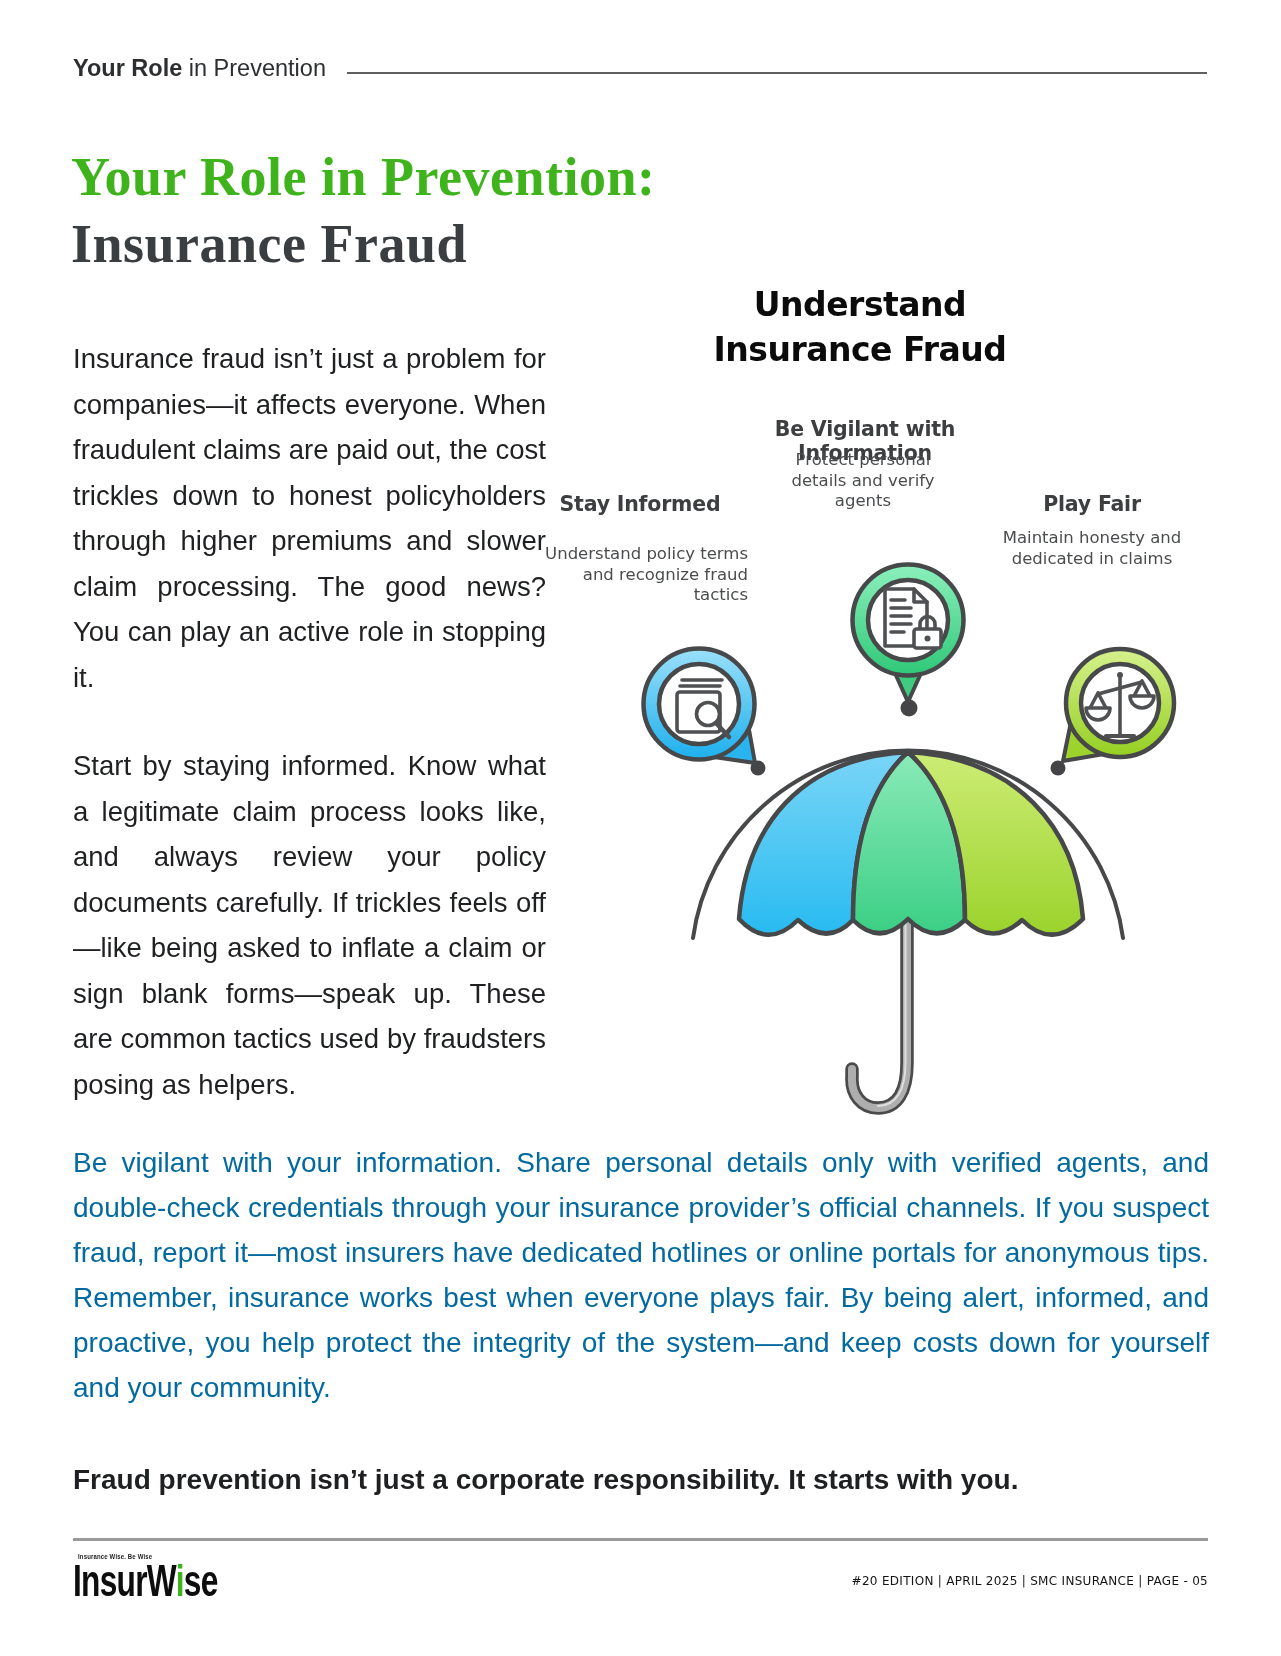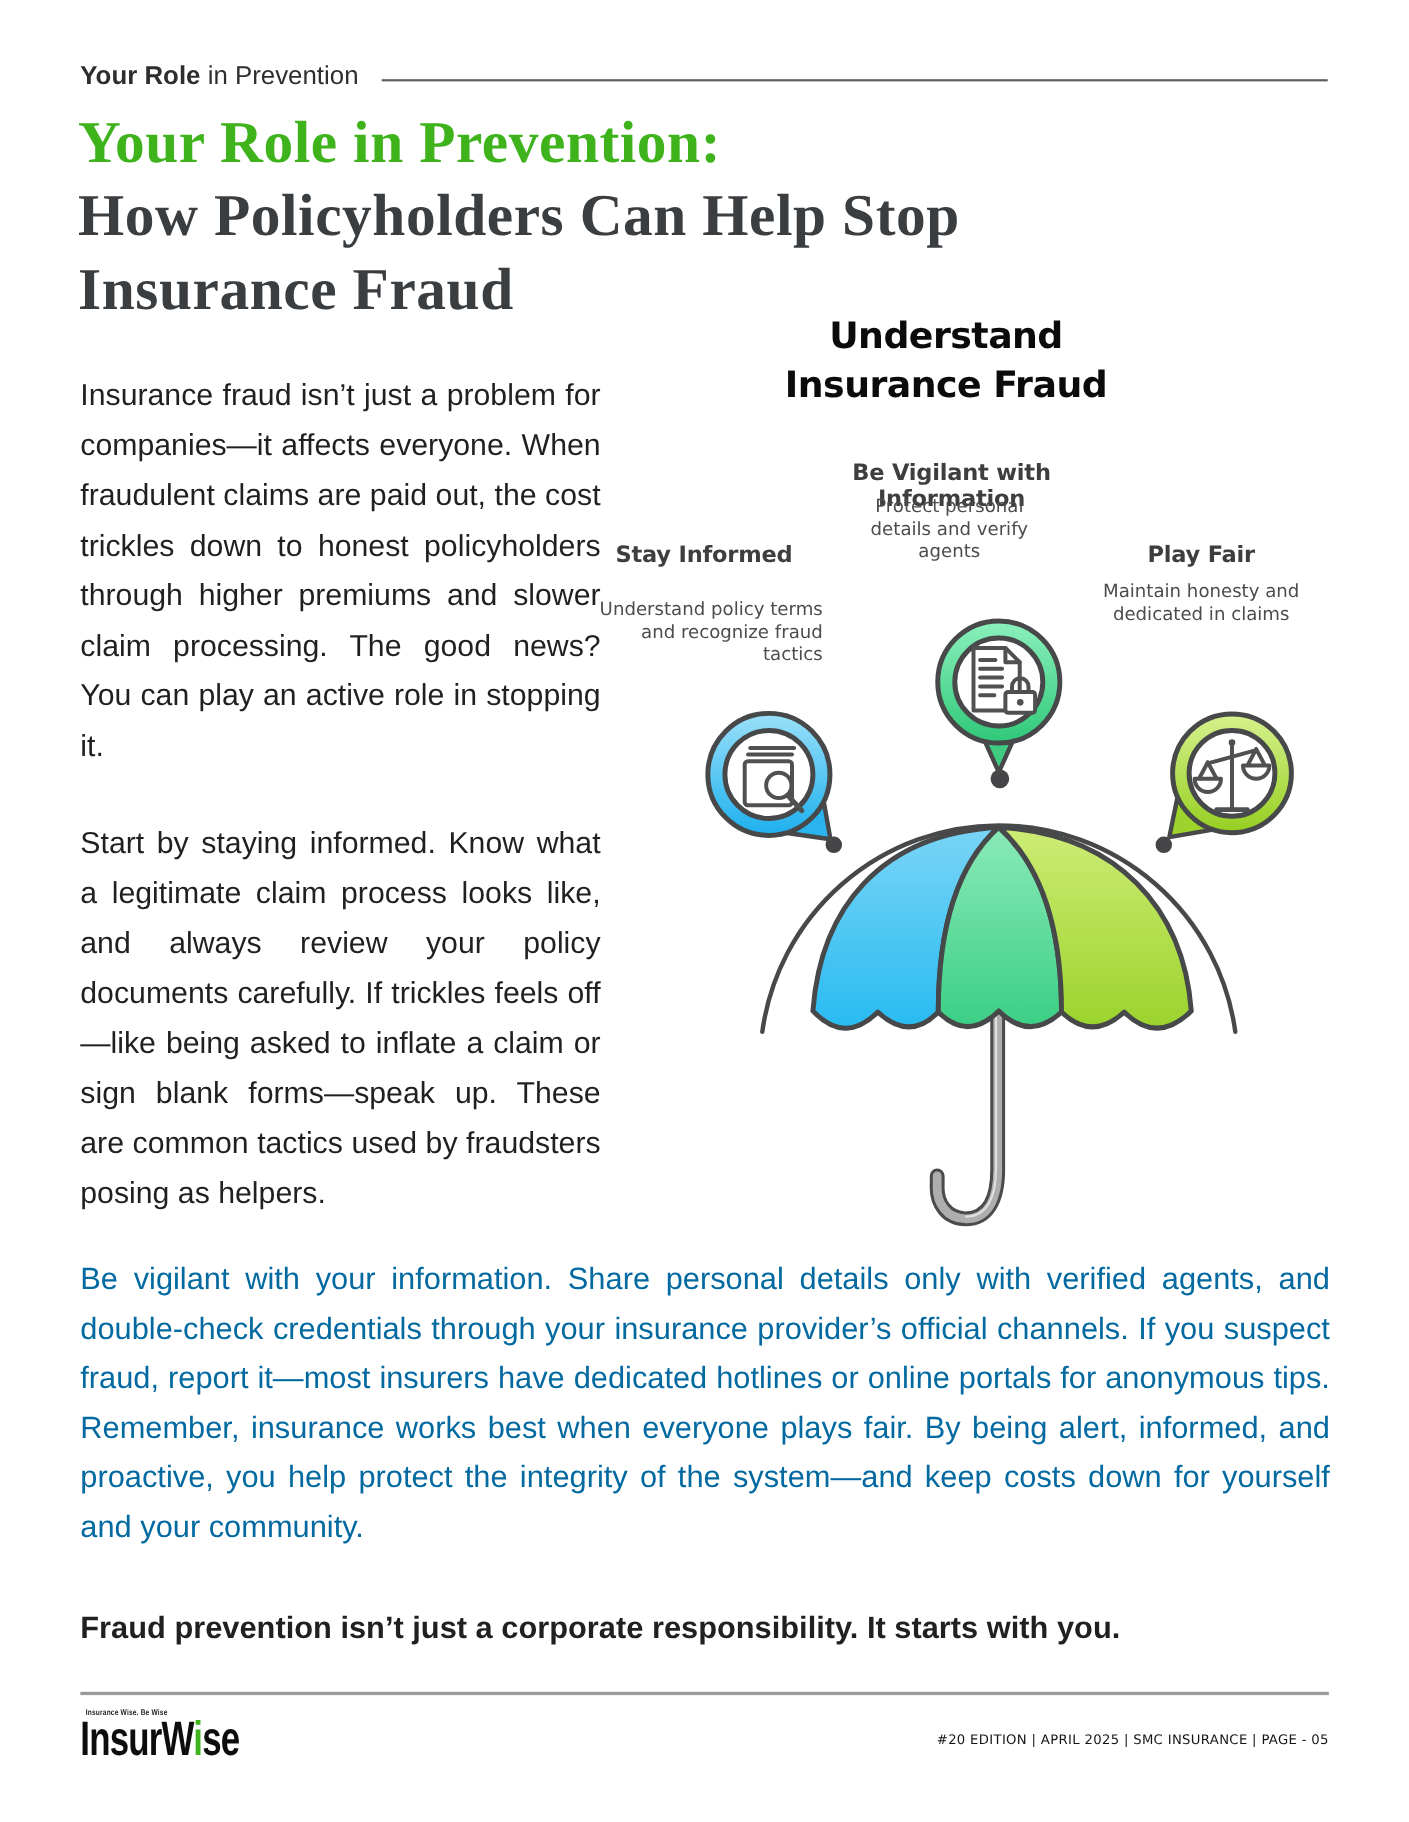--- a/index.html
+++ b/index.html
@@ -7,21 +7,21 @@
         font-family:"Liberation Sans",sans-serif;color:#202124;border-radius:11px;}
 
   
   .kicker{position:absolute;left:73px;top:55px;font-size:23.5px;color:#2c2e30;}
   .kicker b{font-weight:700;}
   .kicker-rule{position:absolute;left:347px;top:72px;width:860px;height:2px;background:#5f5f5f;}
 
   
   .title{position:absolute;left:71px;top:96px;font-family:"Liberation Serif",serif;
          font-weight:700;font-size:54px;line-height:67px;letter-spacing:.5px;color:#3b3e41;}
-  .title .accent{color:#3eb31b;}
+  .title .accent{color:#3eb31b;margin-top:48px;}
 
   
   .col{position:absolute;left:73px;width:473px;font-size:27.5px;line-height:45.5px;
        text-align:justify;color:#1f2022;}
   .p1{top:336px;}
   .p2{top:743px;}
 
   
   .ig{font-family:"DejaVu Sans",sans-serif;text-align:center;position:absolute;}
   .ig-title{left:640px;top:282px;width:440px;font-size:33px;line-height:45px;font-weight:700;
@@ -56,21 +56,20 @@
 </head>
 <body>
 
 <div class="page">
 
   <div class="kicker"><b>Your Role</b><span> in Prevention</span></div>
   <div class="kicker-rule"></div>
 
   <div class="title">
     <div class="accent">Your Role in Prevention:</div>
-    <div>How Policyholders Can Help Stop</div>
     <div>Insurance Fraud</div>
   </div>
 
   <div class="col p1">Insurance fraud isn’t just a problem for companies—it affects everyone. When fraudulent claims are paid out, the cost trickles down to honest policyholders through higher premiums and slower claim processing. The good news? You can play an active role in stopping it.</div>
   <div class="col p2">Start by staying informed. Know what a legitimate claim process looks like, and always review your policy documents carefully. If trickles feels off—like being asked to inflate a claim or sign blank forms—speak up. These are common tactics used by fraudsters posing as helpers.</div>
 
   <div class="ig ig-title">
     <div>Understand</div>
     <div>Insurance Fraud</div>
   </div>

